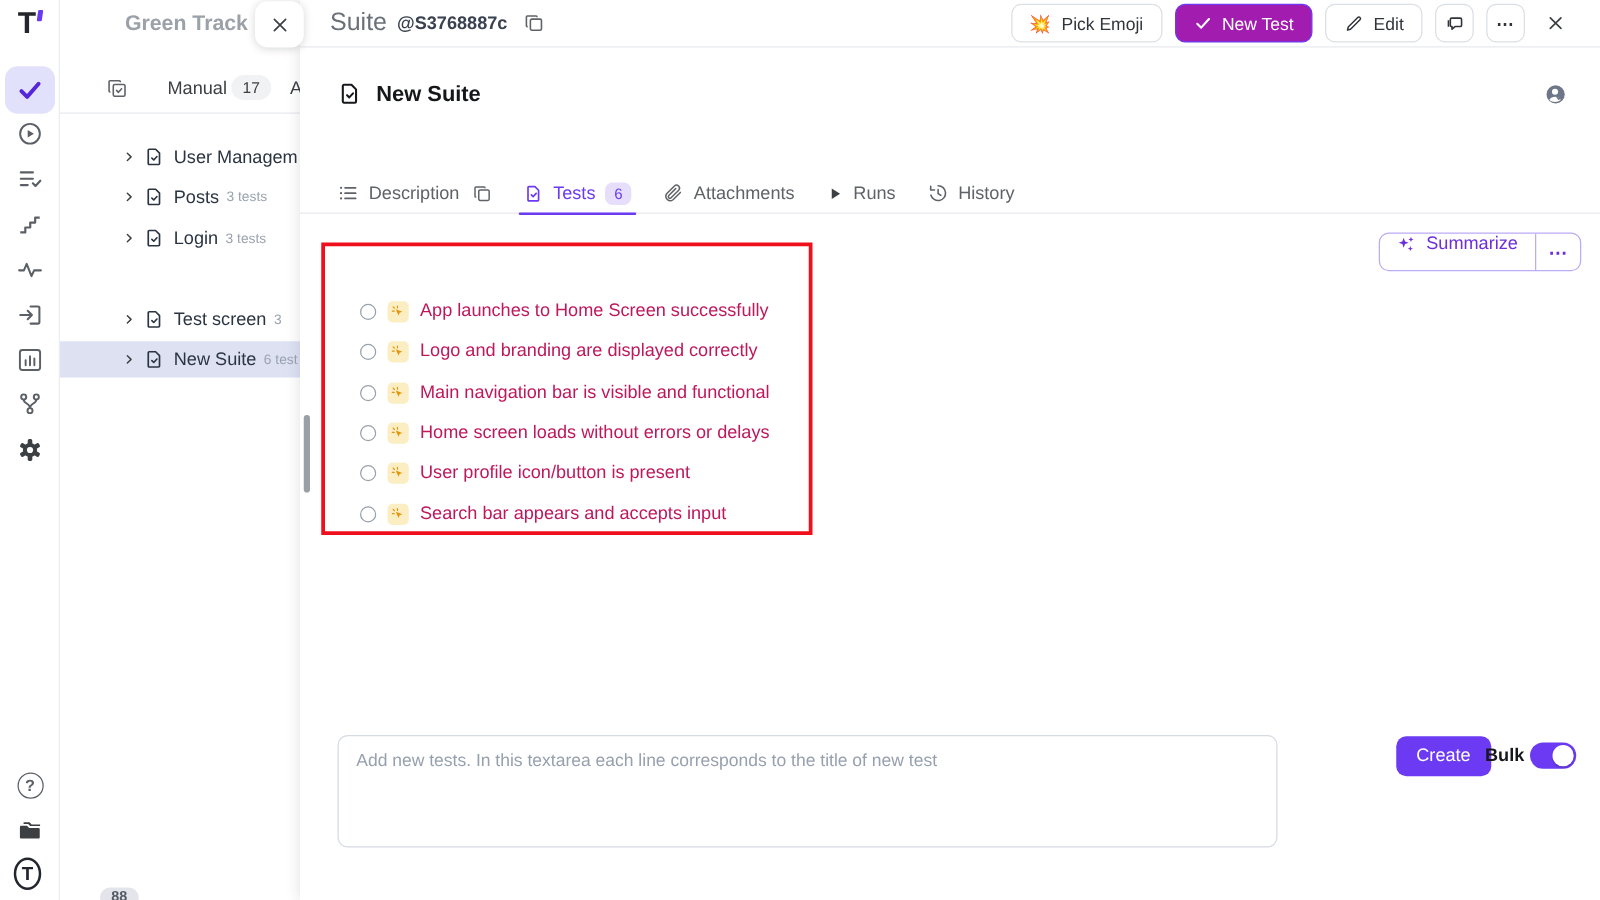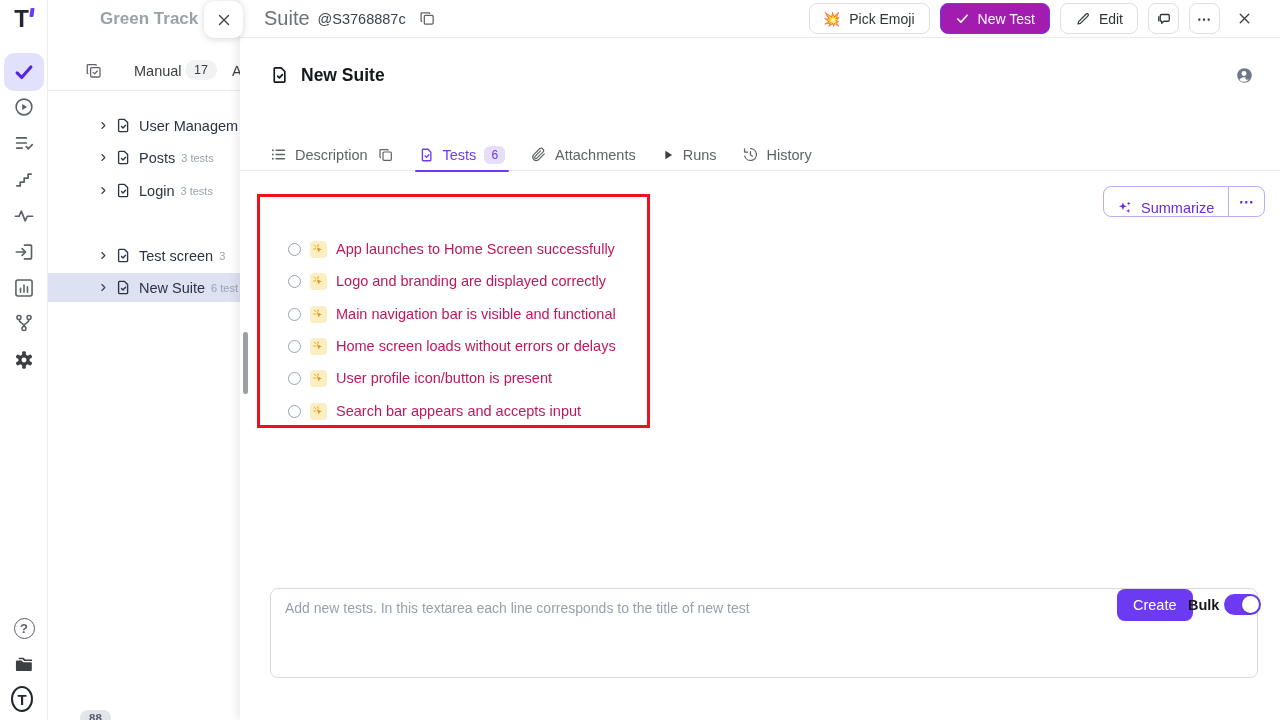--- a/index.html
+++ b/index.html
@@ -30,21 +30,21 @@
   .trow.sel{background:#dde1f2}
   .trow .chev{color:#3c4043;margin-right:5px;flex:none}
   .trow .tic{color:#2b3442;margin-right:7px;flex:none}
   .trow .lbl{font-size:14.5px;color:#2b3442}
   .trow .cnt{font-size:11px;color:#9aa3af;margin-left:6px}
   .partial-badge{position:absolute;left:80px;top:710px;background:#e3e5ea;border-radius:9px;padding:2px 9px;font-size:11.5px;font-weight:700;color:#555c66;z-index:2}
   
   .main{position:absolute;left:240px;top:0;width:1040px;height:720px;background:#fff;box-shadow:-1px 0 10px rgba(35,38,59,.13);z-index:2}
   .hdr{height:38px;border-bottom:1px solid #e8eaee;display:flex;align-items:center;padding:0 22px 0 24px}
   .hdr .ent{font-size:20px;color:#6a7077}
-  .hdr .eid{font-size:14.5px;font-weight:400;color:#3a4150;margin-left:8px}
+  .hdr .eid{font-size:14.5px;font-weight:700;color:#3a4150;margin-left:8px}
   .hdr .cpy{color:#5f6368;margin-left:13px;cursor:pointer}
   .hdr .sp{flex:1}
   .btn{height:31px;border:1px solid #dcdfe3;border-radius:8px;background:#fff;display:flex;align-items:center;gap:8px;
        padding:0 14px;font-size:14px;color:#30353c;cursor:pointer;margin-left:10px;font-family:inherit;white-space:nowrap}
   .btn-primary{background:#a21caf;border-color:#6b3af2;color:#fff}
   .btn-icononly{width:31px;padding:0;justify-content:center}
   .btn-ghost{border:none;width:28px;padding:0;justify-content:center;color:#3c4043}
   .title-row{position:absolute;left:0;top:62px;width:1040px;height:26px;display:flex;align-items:center;padding:0 26px 0 30px}
   .title-row .ticon{color:#16181d}
   .title-row .ttl{font-size:17.5px;font-weight:700;color:#15171a;margin-left:11px}
@@ -54,24 +54,24 @@
   .tab .tcpy{color:#5f6368;margin-left:2px}
   .tab.active{color:#6b3af2;font-weight:500}
   .tab.active::after{content:"";position:absolute;left:-4px;right:-4px;bottom:-1px;height:2.5px;background:#6b3af2;border-radius:2px}
   .tab .badge{background:#e6defb;color:#6b3af2;font-size:12px;font-weight:500;border-radius:6px;padding:2px 7px}
   .redbox{position:absolute;left:17px;top:194px;width:393px;height:234px;border:3px solid #f00f1c;pointer-events:none}
   .test{position:absolute;left:48px;height:22px;display:flex;align-items:center;gap:9px;cursor:pointer}
   .test .circ{width:13px;height:13px;border:1.5px solid #98a1ad;border-radius:50%;flex:none;cursor:pointer}
   .test .mico{width:17px;height:17px;background:#fbeec3;border-radius:4px;display:flex;align-items:center;justify-content:center;flex:none}
   .test .tl{font-size:14.5px;color:#be185d;white-space:nowrap}
   .summarize{position:absolute;left:863px;top:186px;height:31px;display:flex;align-items:stretch;border:1px solid #bcabf5;border-radius:8px;background:#fff;overflow:hidden}
-  .summarize .seg1{display:flex;align-items:flex-end;gap:8px;padding:0 14px 0 12px;font-size:14.5px;font-weight:500;color:#6d2ddb;cursor:pointer}
+  .summarize .seg1{display:flex;align-items:flex-start;gap:8px;padding:0 14px 0 12px;font-size:14.5px;font-weight:500;color:#6d2ddb;cursor:pointer}
   .summarize .vdiv{width:1px;background:#bcabf5}
   .summarize .seg2{width:35px;display:flex;align-items:center;justify-content:center;color:#6d2ddb;font-size:15px;letter-spacing:1px;cursor:pointer;font-weight:700}
-  .composer{position:absolute;left:30px;top:588px;width:988px;height:90px;border:1px solid #d6dae2;border-radius:8px;
+  .composer{position:absolute;left:30px;top:588px;width:752px;height:90px;border:1px solid #d6dae2;border-radius:8px;
             padding:11px 14px;font-size:14px;font-family:inherit;color:#333;resize:none;outline:none}
   .composer::placeholder{color:#97a0ae}
   .create-btn{position:absolute;left:877px;top:589px;height:32px;padding:0 16px;background:#6b3af2;color:#fff;border:none;
               border-radius:8px;font-size:14.5px;font-family:inherit;cursor:pointer}
   .bulk-lbl{position:absolute;left:948px;top:597px;font-size:14.5px;font-weight:600;color:#16181c}
   .toggle{position:absolute;left:984px;top:594px;width:37px;height:21px;background:#6b3af2;border-radius:11px;cursor:pointer}
   .toggle .knob{position:absolute;right:2px;top:2px;width:17px;height:17px;background:#fff;border-radius:50%;box-shadow:0 1px 2px rgba(0,0,0,.2)}
   .float-close{position:absolute;left:204px;top:1px;width:39px;height:37px;background:#fff;border-radius:10px;z-index:5;
                box-shadow:0 1px 7px rgba(60,64,67,.22);display:flex;align-items:center;justify-content:center;color:#3c4043;cursor:pointer}
   .scroll-thumb{position:absolute;left:243px;top:332px;width:5px;height:62px;background:#9aa0a6;border-radius:3px;z-index:3;cursor:pointer}

